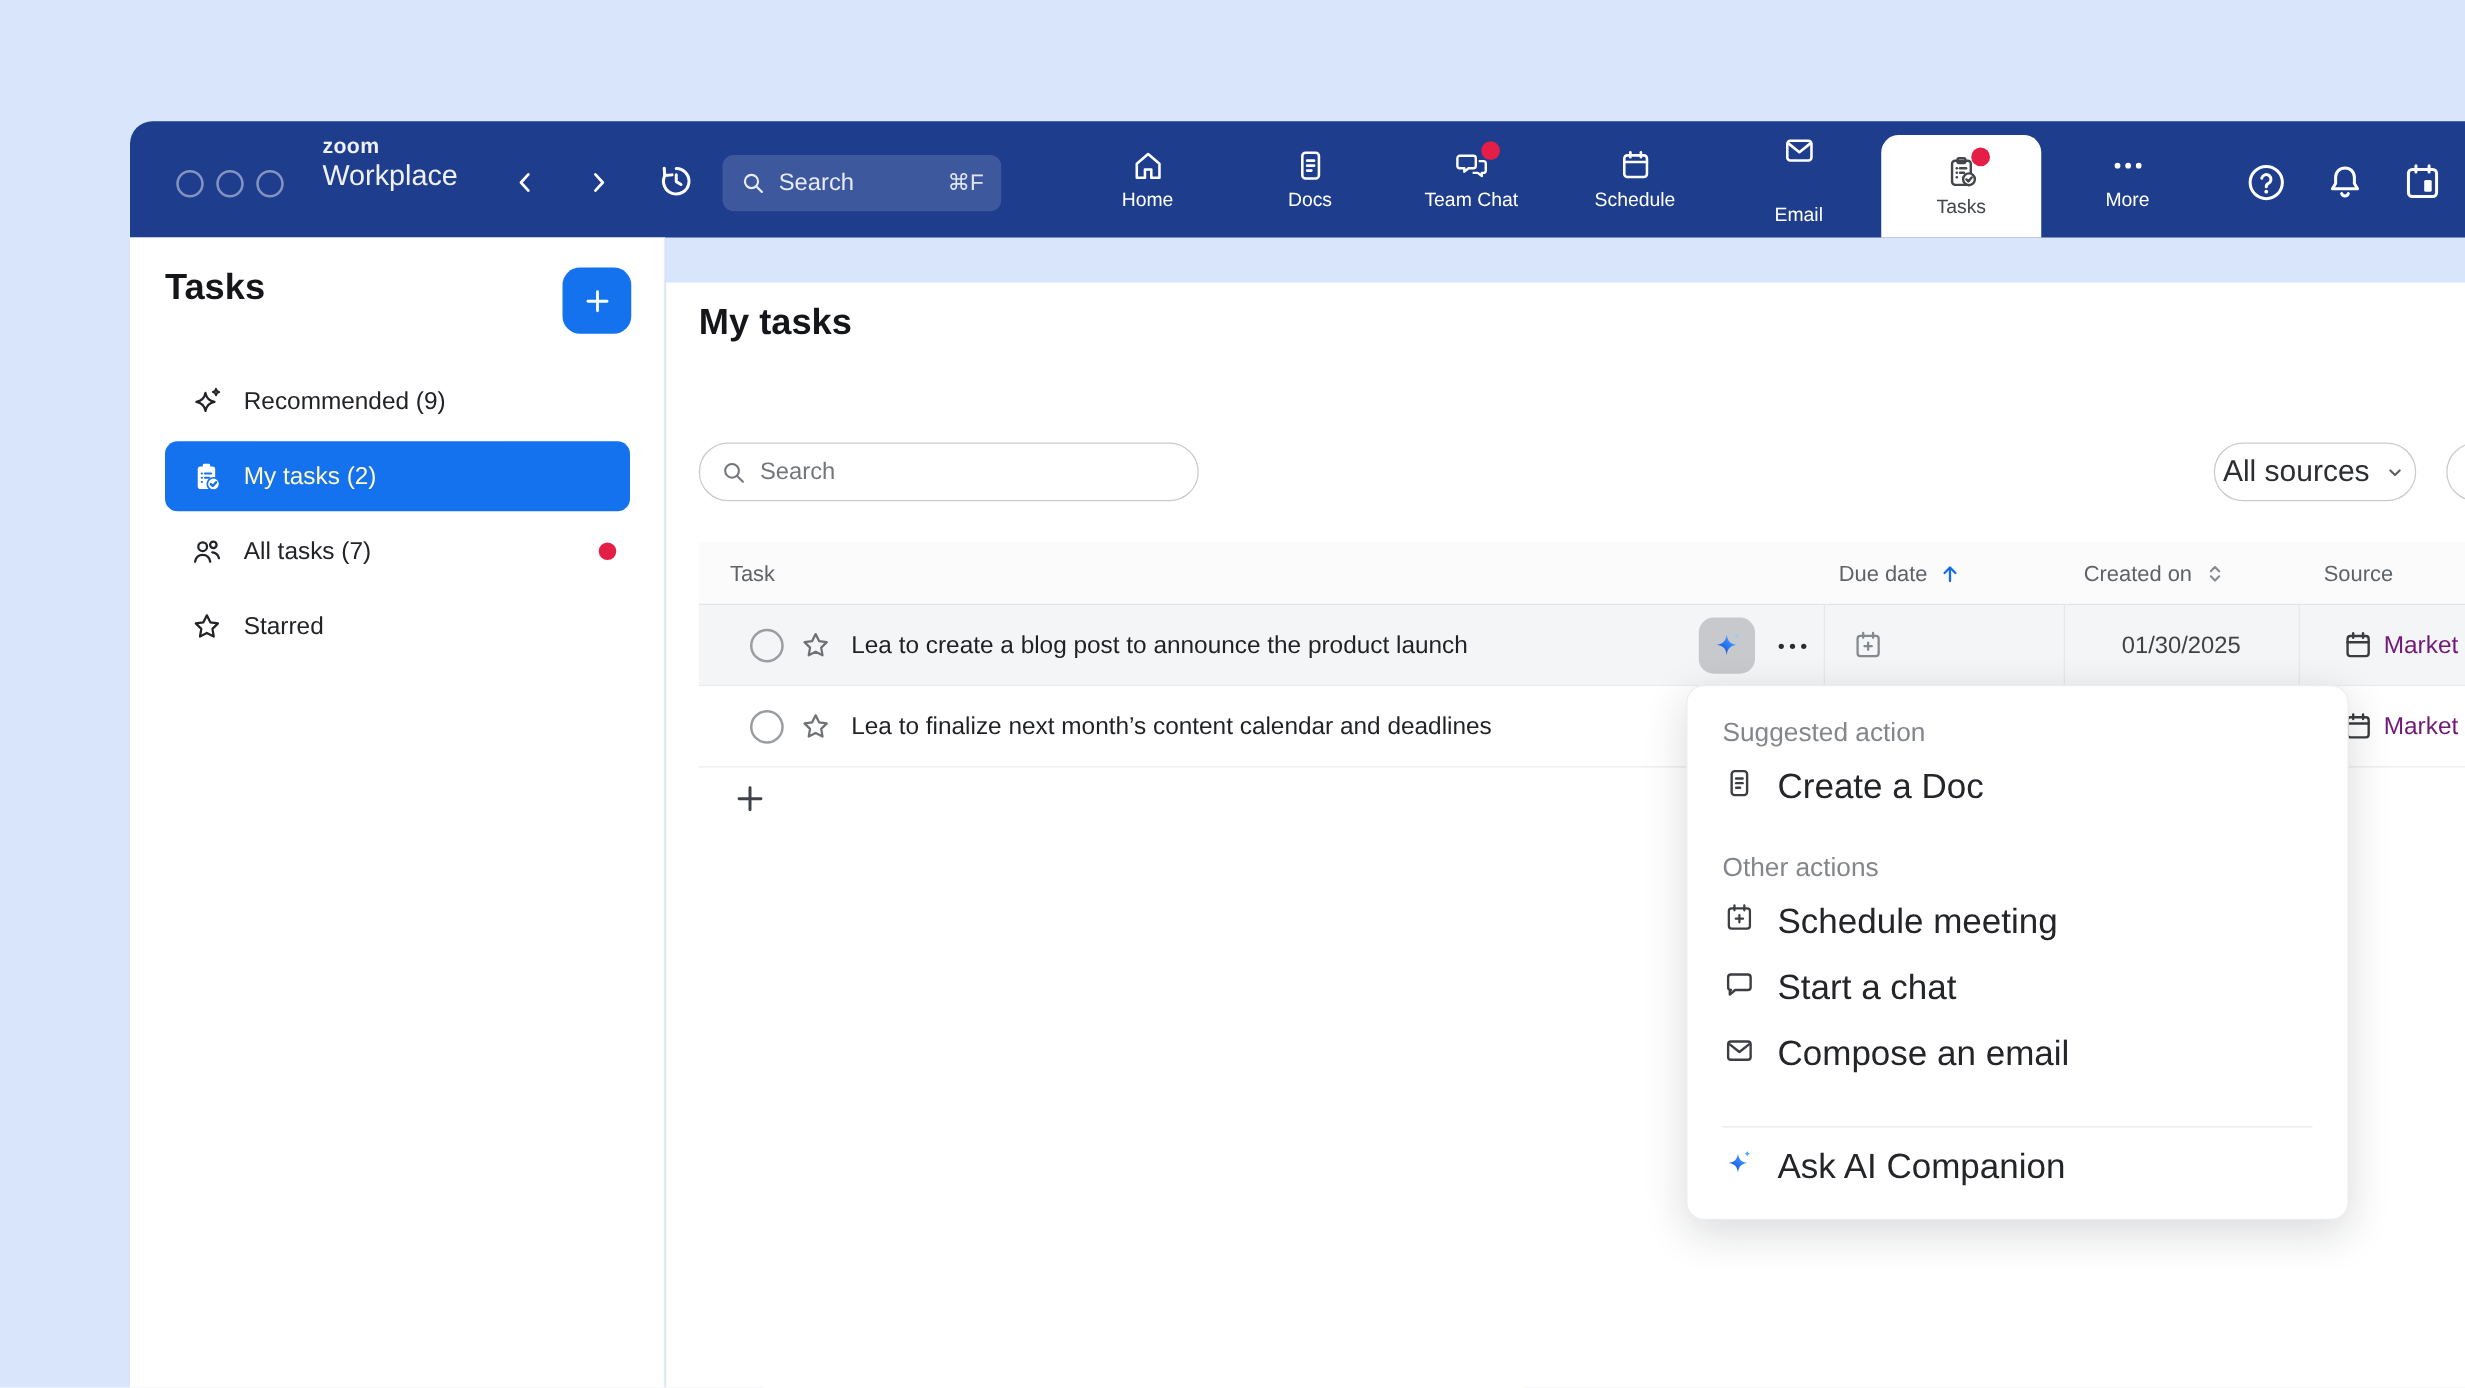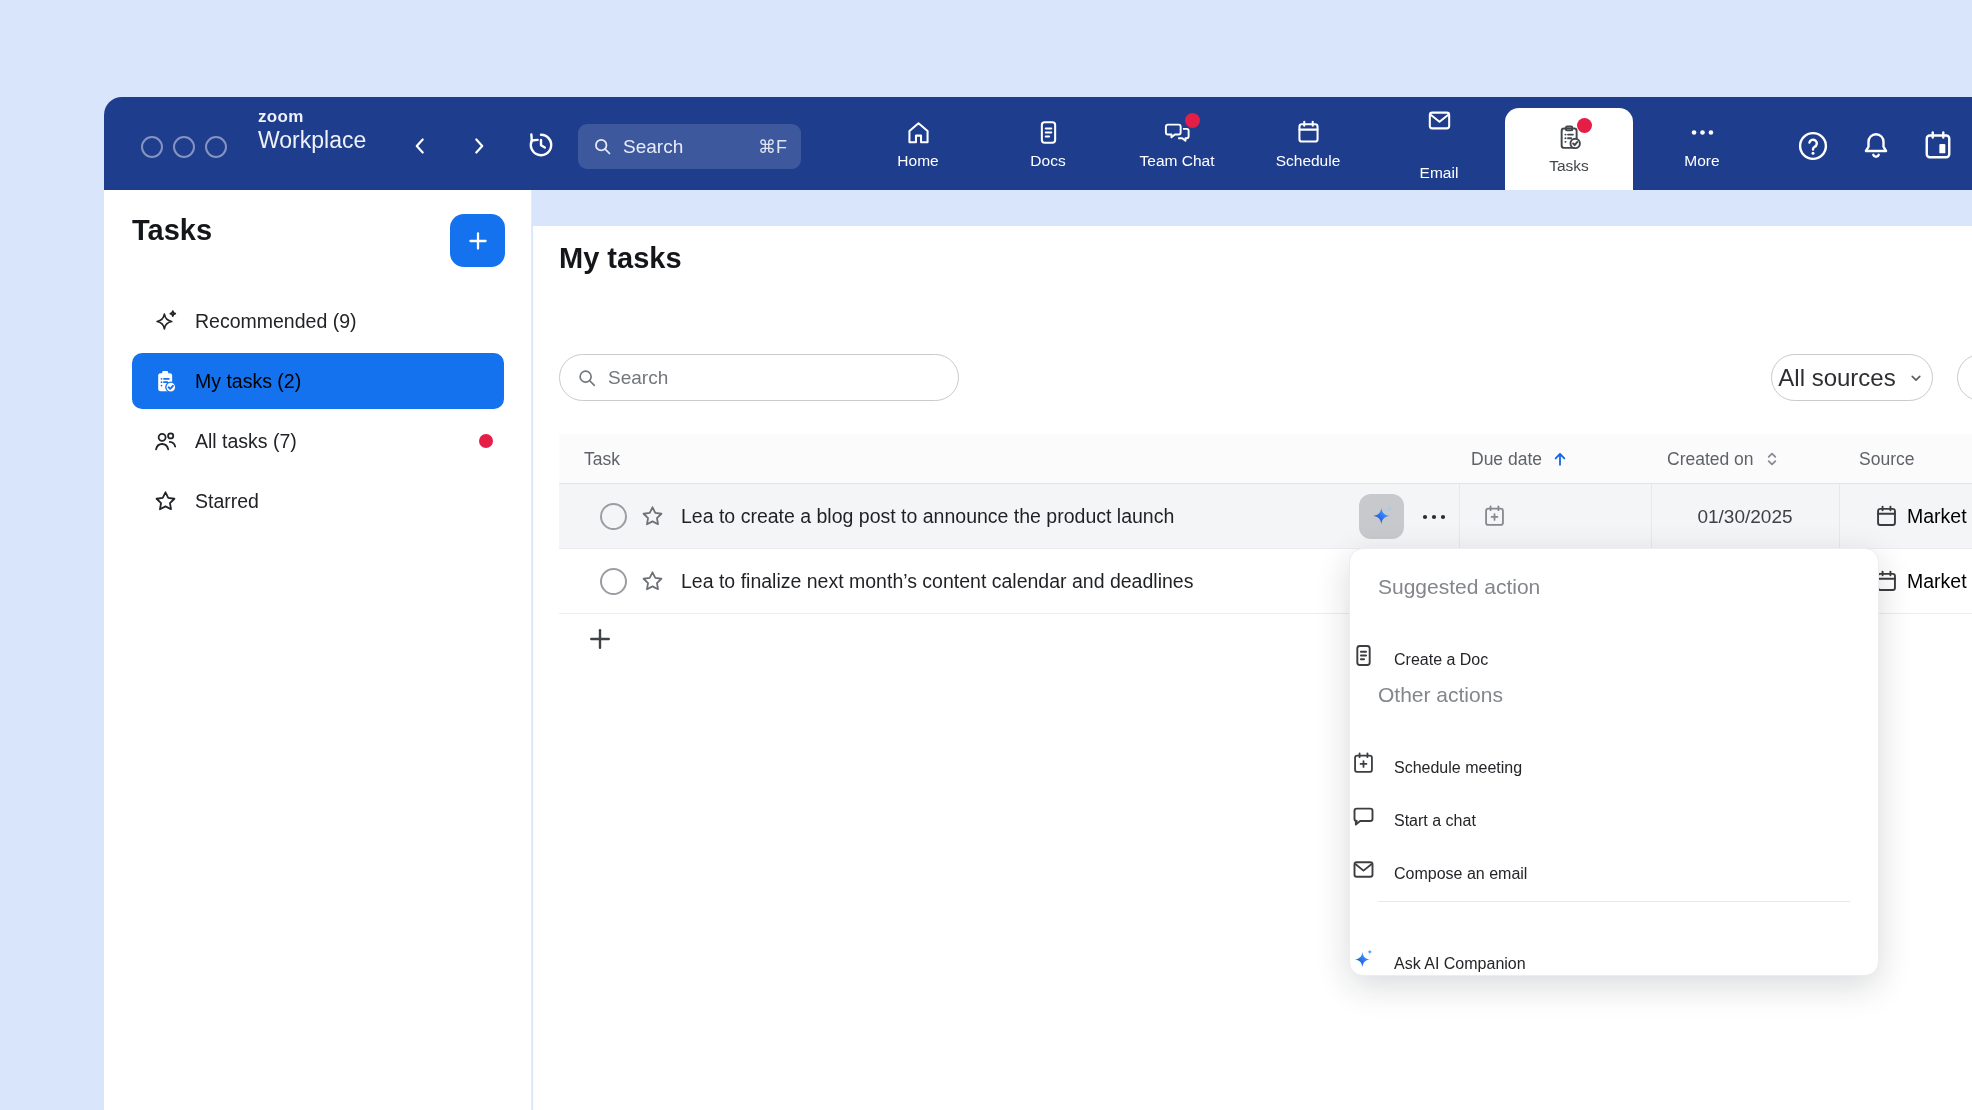--- a/index.html
+++ b/index.html
@@ -49,21 +49,21 @@
   .sb-title { position:absolute; left:28px; top:24px; font-size:29px; font-weight:700; color:#141619; }
   .sb-add { position:absolute; left:346px; top:24px; width:55px; height:53px; border-radius:14px;
             background:#1472ee; color:#fff; display:flex; align-items:center; justify-content:center;
             cursor:pointer; }
   .sb-add svg { width:26px; height:26px; }
   .sb-list { position:absolute; left:28px; top:103px; width:372px; display:flex;
              flex-direction:column; gap:4px; }
   .sb-item { position:relative; height:56px; border-radius:10px; display:flex; align-items:center;
              padding-left:20px; gap:16px; color:#212327; font-size:19.5px; cursor:pointer; }
   .sb-item svg { width:27px; height:27px; flex:none; }
-  .sb-item.active { background:#1472ee; color:#000000; }
+  .sb-item.active { background:#1472ee; color:#fef9c3; }
   .sb-dot { position:absolute; right:11px; top:21px; width:14px; height:14px;
             border-radius:50%; background:#e51e48; }
 
   
   .main { position:absolute; left:429px; top:93px; right:0; bottom:0; background:#fff;margin-top:36px; }
   .main-title { position:absolute; left:26px; top:16px; font-size:29px; font-weight:700; color:#141619; }
 
   .main-search { position:absolute; left:26px; top:128px; width:400px; height:47px;
                  border:1.5px solid #c8cacd; border-radius:24px; display:flex; align-items:center;
                  padding:0 16px; gap:10px; background:#fff; color:#73767a; }
@@ -103,33 +103,33 @@
   .more-btn svg { width:34px; height:24px; }
   .vline { position:absolute; top:0; bottom:0; width:1px; background:#e7e8ea; }
   .vl-1{left:900px;} .vl-2{left:1092px;} .vl-3{left:1280px;}
   .cell-due-icon { position:absolute; left:922px; top:19px; width:27px; height:27px; color:#85888c; cursor:pointer; }
   .cell-due-icon svg{ width:27px; height:27px; }
   .cell-created { position:absolute; left:1092px; width:188px; top:0; height:65px; display:flex;
                   align-items:center; justify-content:center; font-size:19px; color:#3f4144; }
   .cell-src-icon { position:absolute; left:1314px; top:19px; width:27px; height:27px; color:#3a3c3f; }
   .cell-src-icon svg{ width:27px; height:27px; }
   .cell-src-text { position:absolute; left:1348px; top:0; height:65px; display:flex; align-items:center;
-                   font-size:19.5px; color:#000000; white-space:nowrap; }
+                   font-size:19.5px; color:#701a75; white-space:nowrap; }
 
   .add-row { position:absolute; left:52px; top:398px; width:30px; height:30px; color:#3f4246; cursor:pointer; }
   .add-row svg { width:30px; height:30px; }
 
   
   .menu { position:absolute; left:816px; top:322px; width:530px; height:428px; background:#fff;
           border:1px solid #ededef; border-radius:14px; z-index:10;
           box-shadow:0 10px 34px rgba(20,24,40,.16); }
   .menu-label { position:absolute; left:28px; font-size:21px; color:#83868a; }
   .m-label1{top:26px;} .m-label2{top:134px;}
-  .menu-item { position:absolute; left:0; right:0; height:56px; display:flex; align-items:flex-end;
-               gap:17px; font-size:16px; color:#232528; cursor:pointer; }
+  .menu-item { position:absolute; left:0; right:0; height:56px; display:flex; align-items:flex-start;
+               gap:17px; padding-left:28px; font-size:28px; color:#232528; cursor:pointer; }
   .mi-1{top:64px;} .mi-2{top:172px;} .mi-3{top:225px;} .mi-4{top:278px;} .mi-5{top:368px;}
   .menu-item svg { width:27px; height:27px; color:#3c3e41; flex:none; }
   .menu-div { position:absolute; left:28px; right:28px; top:352px; height:1px; background:#e8e9eb; }
 
   svg { display:block; }
 </style>
 </head>
 <body>
 
 <div class="window">

